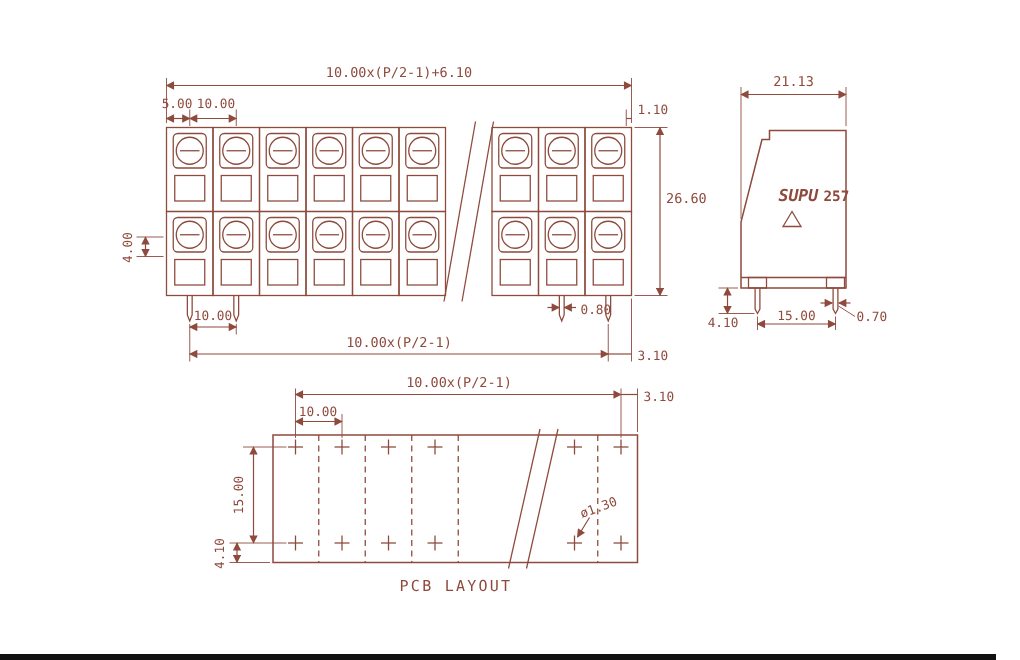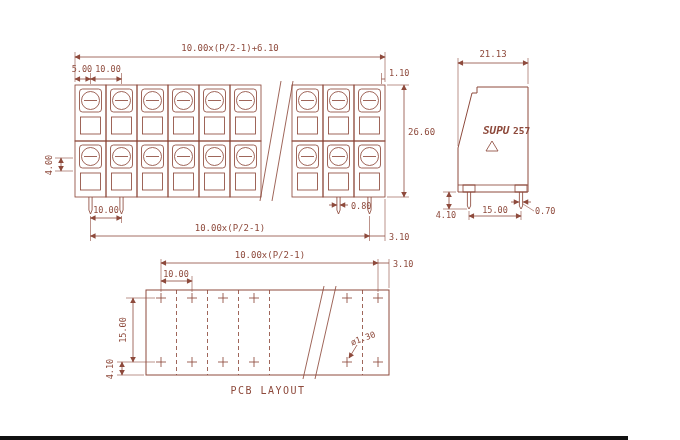--- a/index.html
+++ b/index.html
@@ -1,18 +1,18 @@
 <!DOCTYPE html>
 <html style="--lc: #8e4a3c;"><head>
 <meta charset="utf-8">
 <style>
   :root{ --lc:#8e4a3c; }
   html,body{ margin:0; padding:0; background:#ffffff; }
   .page{ position:relative; width:628px; height:440px; background:#ffffff; overflow:hidden;
-         font-family:"DejaVu Sans Mono", monospace; }
+         font-family:"DejaVu Sans Mono", monospace;padding-left:36px; }
   svg text{ fill:var(--lc); font-family:"DejaVu Sans Mono", monospace; font-size:9px; }
   .ln{ fill:none; stroke:var(--lc); stroke-width:1; }
   .thin{ stroke-width:0.85; }
   .dim,.ext,.ldr{ fill:none; stroke:var(--lc); }
   .dim{ stroke-width:0.8; }
   .ext{ stroke-width:0.6; }
   .dash{ stroke-dasharray:4 3; }
   .t8{ font-size:8.5px; }
   .t10{ font-size:10px; letter-spacing:1.5px; }
   .brand{ font-size:11px; font-weight:bold; font-style:italic; }

